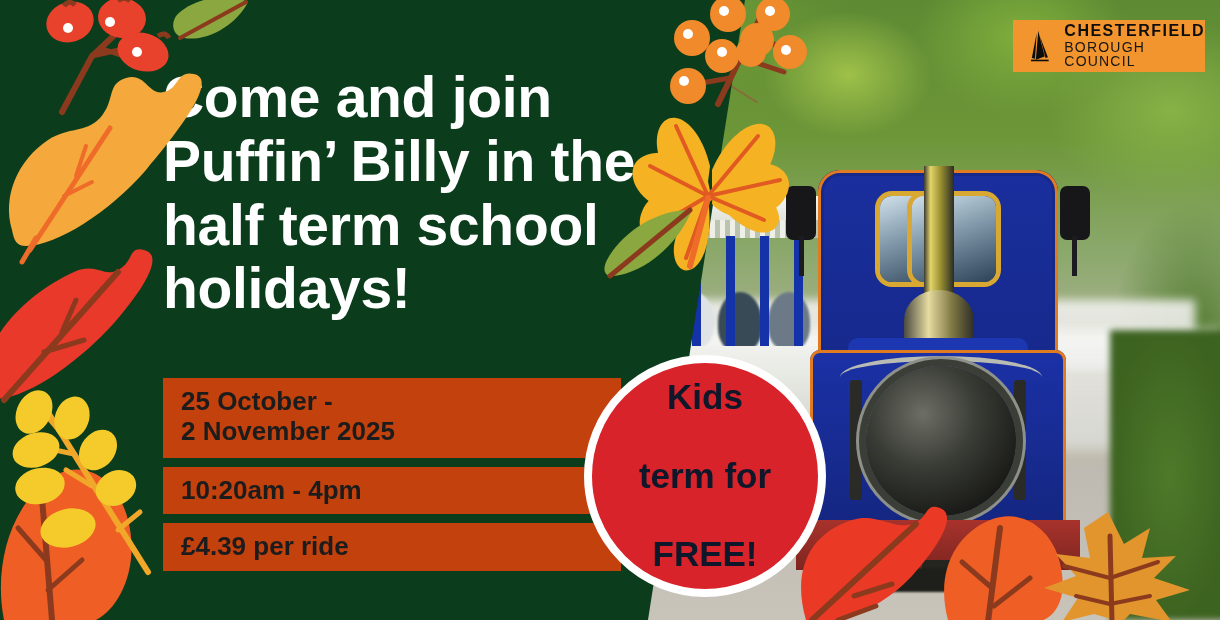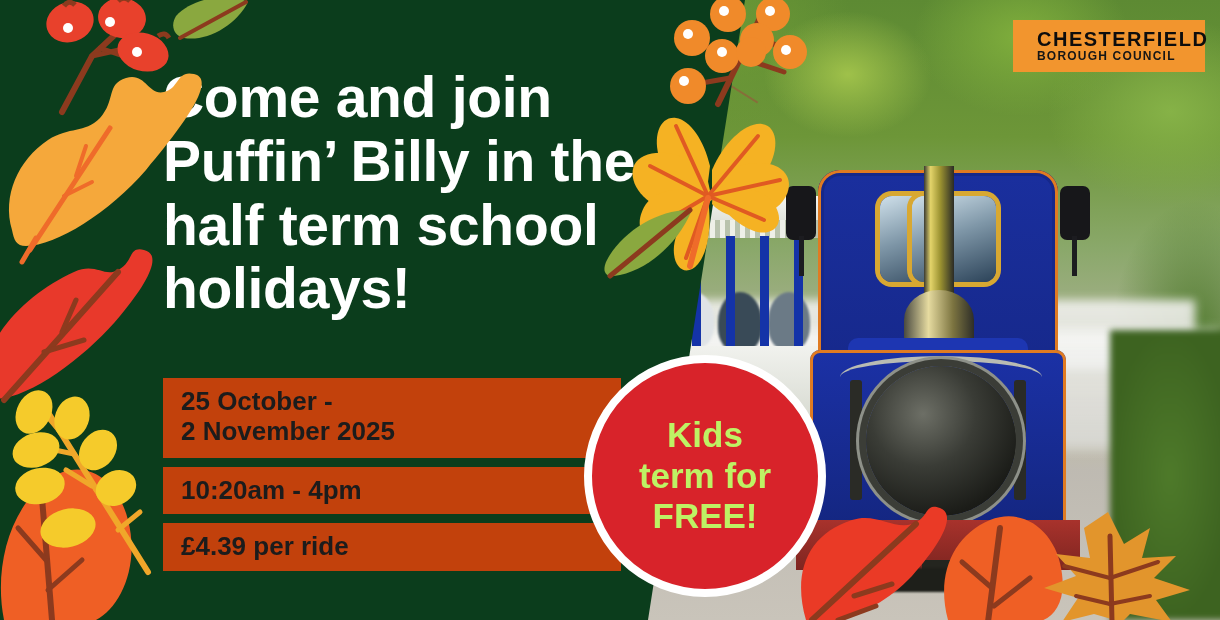--- a/index.html
+++ b/index.html
@@ -164,34 +164,35 @@
 
   
   .badge{
     position:absolute; left:584px; top:355px;
     width:242px; height:242px; border-radius:50%;
     background:#d8232a;
     border:8px solid #ffffff;
     box-sizing:border-box;
     display:flex; flex-direction:column;
     align-items:center; justify-content:center;
-    color:#bef264; font-weight:700; font-size:35px; line-height:1.16;
+    color:#0f172a; font-weight:700; font-size:35px; line-height:1.16;
     text-align:center;
+    gap:38px;
   }
 
   
   .logo{
     position:absolute; left:1013px; top:20px; width:192px; height:52px;
     background:#f2952e;
     display:flex; align-items:center; gap:10px; padding-left:14px;
     box-sizing:border-box;
   }
   .logo-text{ line-height:1.05; }
-  .logo-top{ font-size:20px; font-weight:700; letter-spacing:1.5px; color:#0d0d0d;}
-  .logo-sub{ font-size:12px; font-weight:700; letter-spacing:1.2px; color:#161616;}
+  .logo-top{ font-size:16px; font-weight:700; letter-spacing:1.5px; color:#0d0d0d;}
+  .logo-sub{ font-size:14px; font-weight:400; letter-spacing:1.2px; color:#161616;}
 
   
   .decor{ position:absolute; left:0; top:0; width:1220px; height:620px; pointer-events:none; }
 </style>
 </head>
 <body>
 
 <div id="poster">
 
   <div class="photo">

